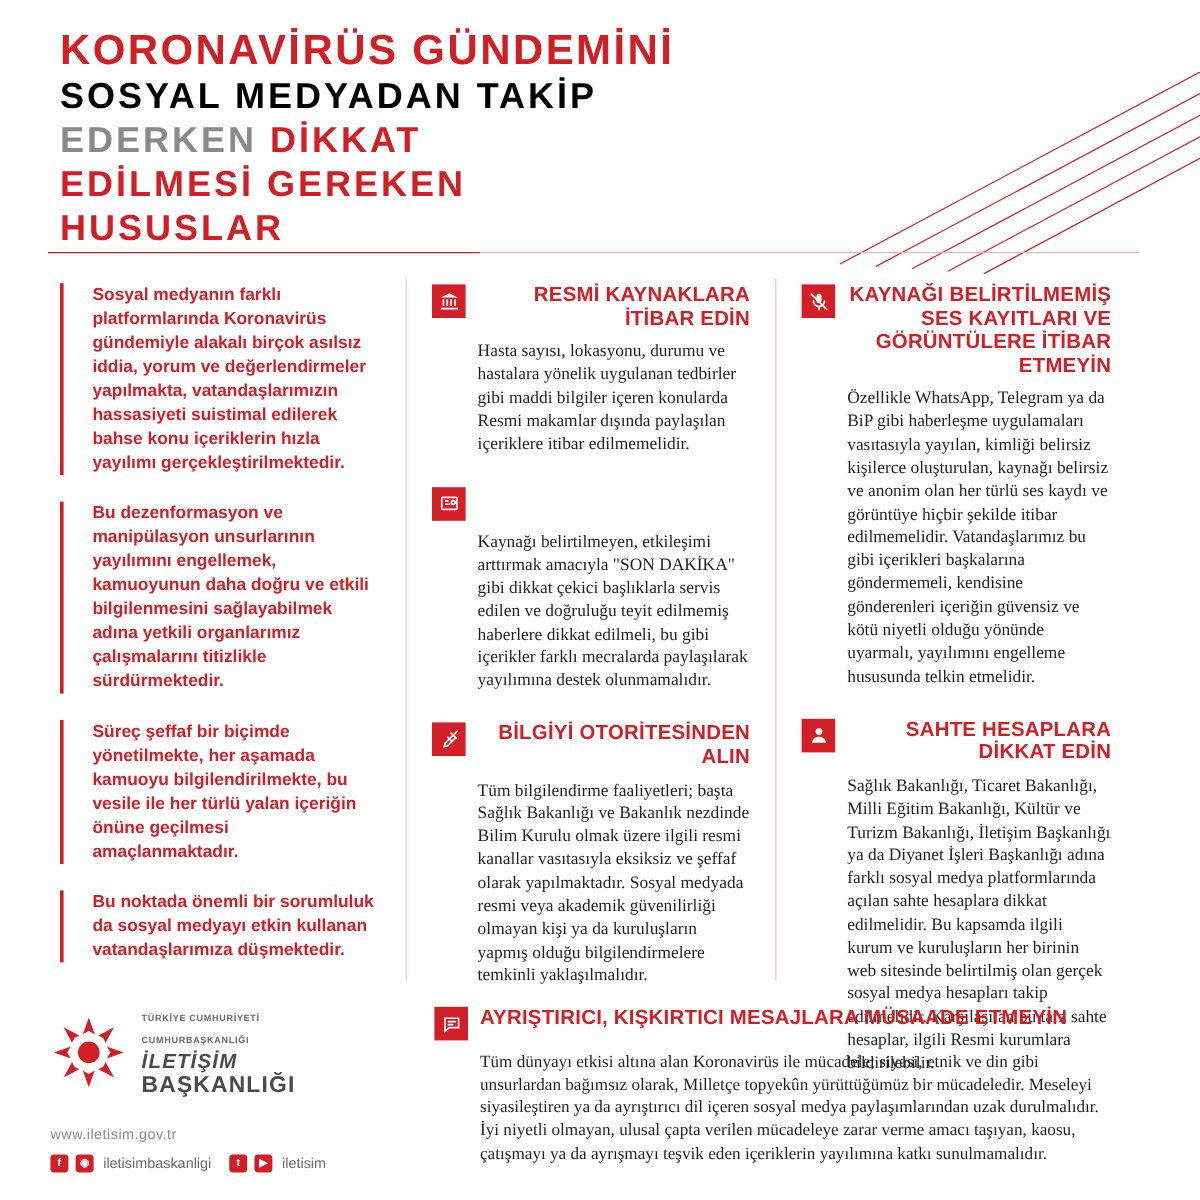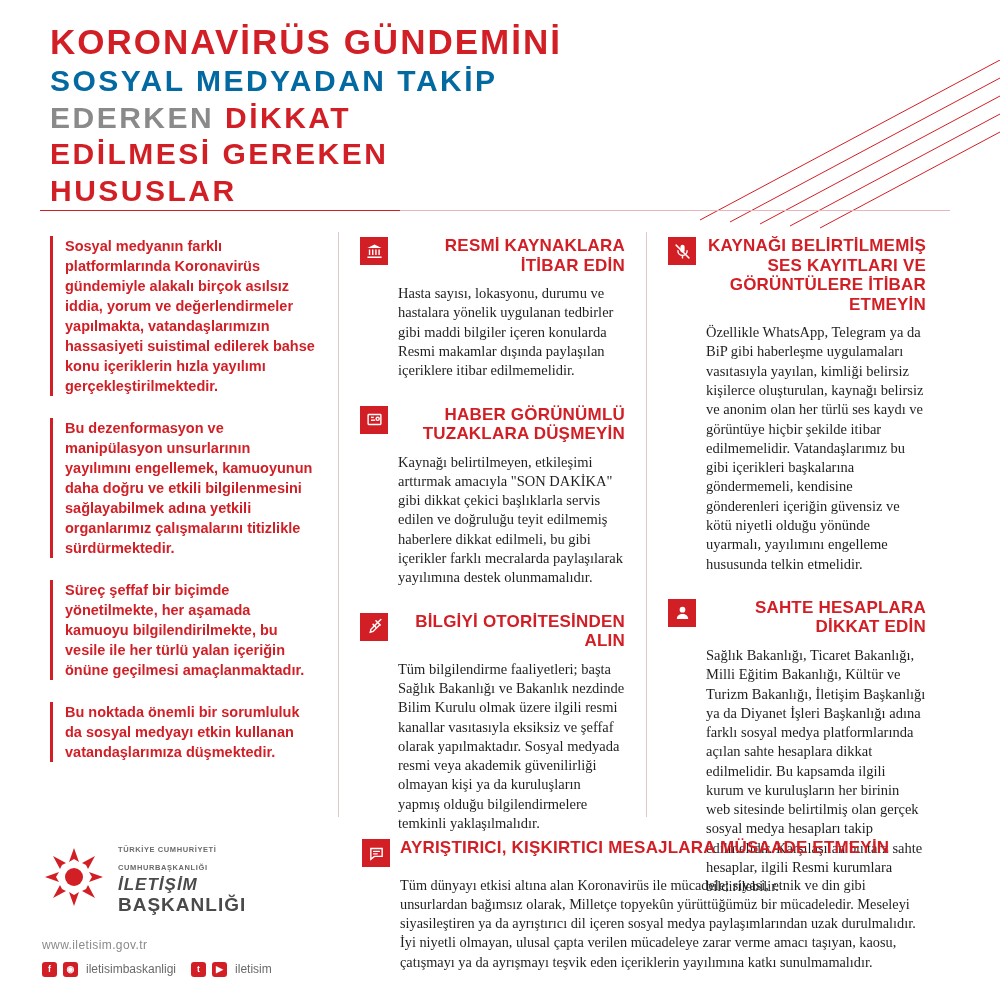--- a/index.html
+++ b/index.html
@@ -35,21 +35,21 @@
     line-height: 1.12;
     text-transform: uppercase;
   }
   .t1 {
     font-size: 35px;
     color: #d21f26;
     letter-spacing: 2px;
   }
   .t2 {
     font-size: 30px;
-    color: #0369a1;
+    color: #000000;
     letter-spacing: 2.5px;
     margin-top: 3px;
   }
   .t3 {
     font-size: 30px;
     letter-spacing: 2.5px;
     margin-top: 3px;
     color: #8a8a8a;
   }
   .t3 .red, .t4 {
@@ -111,21 +111,21 @@
   }
   .col-right {
     position: absolute;
     left: 668px;
     top: 236px;
     width: 258px;
   }
 
   .lbar {
     border-left: 3px solid #d21f26;
-    padding-left: 12px;
+    padding-left: 24px;
     margin-bottom: 22px;
   }
   .lbar p {
     margin: 0;
     color: #d21f26;
     font-size: 14.5px;
     line-height: 1.38;
     font-weight: bold;
     font-family: "Liberation Sans", sans-serif;
   }
@@ -334,21 +334,20 @@
     <div class="item">
       <div class="item-head">
         <span class="icon-box">
           <svg width="17" height="17" viewBox="0 0 24 24" fill="none" stroke="#fff" stroke-width="2">
             <rect x="3" y="5" width="18" height="14" rx="1"></rect>
             <line x1="7" y1="9" x2="11" y2="9"></line>
             <line x1="7" y1="13" x2="13" y2="13"></line>
             <circle cx="16.5" cy="11" r="2.2"></circle>
           </svg>
         </span>
-        <span class="item-title">HABER GÖRÜNÜMLÜ TUZAKLARA DÜŞMEYİN</span>
       </div>
       <div class="item-body">Kaynağı belirtilmeyen, etkileşimi arttırmak amacıyla "SON DAKİKA" gibi dikkat çekici başlıklarla servis edilen ve doğruluğu teyit edilmemiş haberlere dikkat edilmeli, bu gibi içerikler farklı mecralarda paylaşılarak yayılımına destek olunmamalıdır.</div>
     </div>
 
     <div class="item">
       <div class="item-head">
         <span class="icon-box">
           <svg width="17" height="17" viewBox="0 0 24 24" fill="none" stroke="#fff" stroke-width="2" stroke-linecap="round">
             <line x1="18" y1="5" x2="21" y2="2"></line>
             <line x1="14" y1="4" x2="20" y2="10"></line>

